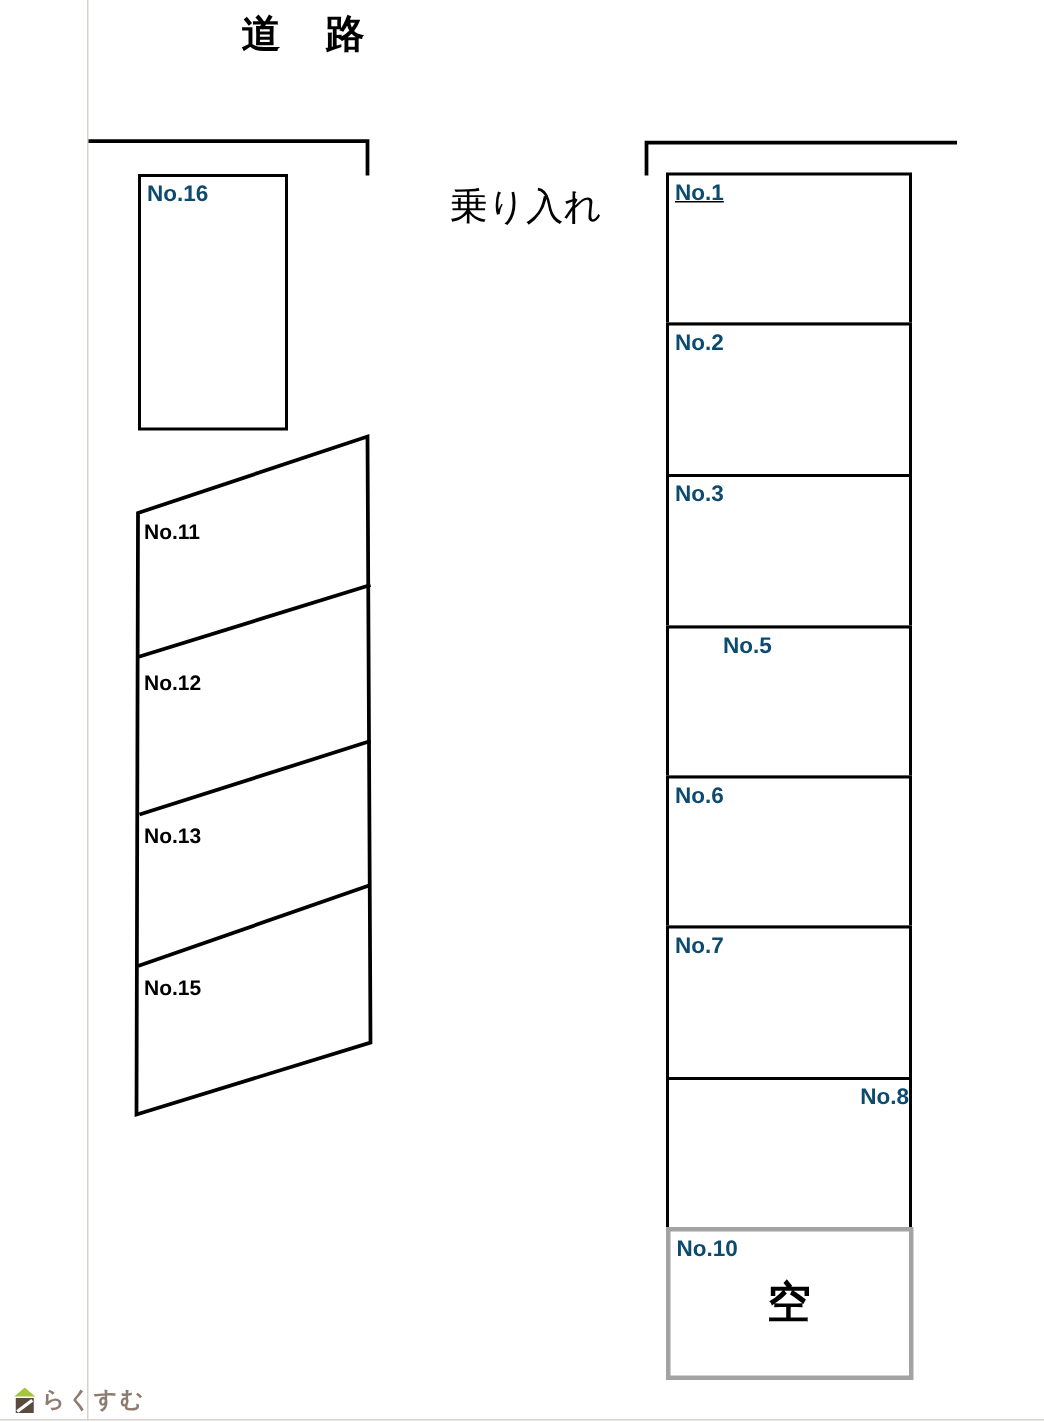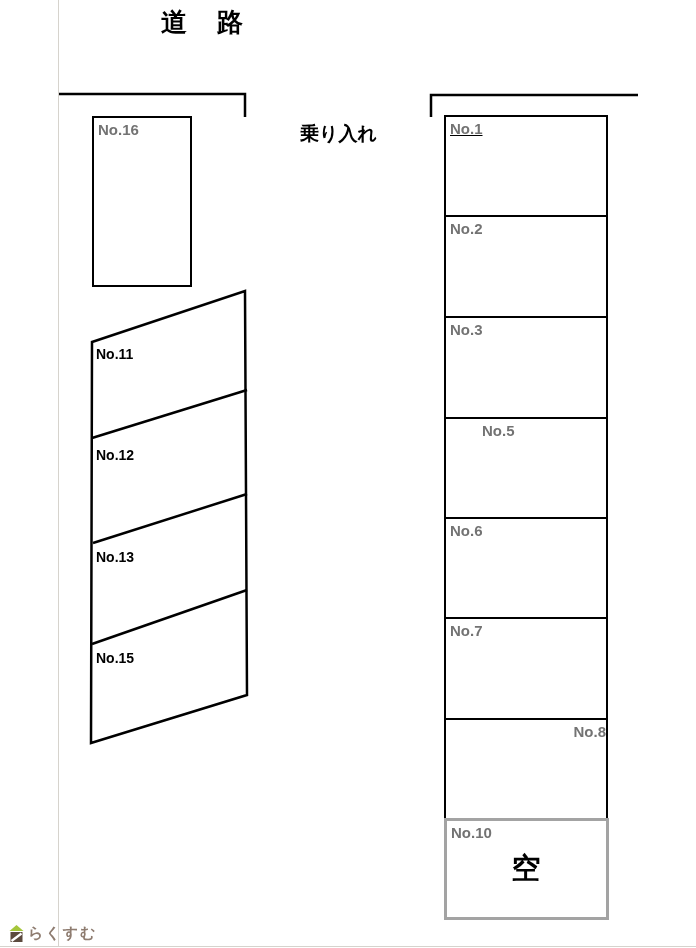--- a/index.html
+++ b/index.html
@@ -20,33 +20,33 @@
     background:#d6d3cd;
   }
   
   .road-label{
     position:absolute;left:161px;top:5px;
     font-size:26px;font-weight:bold;color:#000;
     letter-spacing:2px;white-space:pre;
   }
   .entrance-label{
     position:absolute;left:300px;top:121px;
-    font-size:19px;font-weight:bold;color:#000;white-space:pre;
+    font-size:25px;font-weight:normal;color:#000;white-space:pre;
   }
   
   .linework{position:absolute;left:0;top:0;pointer-events:none;}
   
   .stall{
     position:absolute;
     border:2px solid #000;
     box-sizing:border-box;
     background:#fff;
   }
   .stall-label{
-    font-size:15px;font-weight:bold;color:#737373;
+    font-size:15px;font-weight:bold;color:#0c4a6e;
     padding:2px 0 0 4px;line-height:1.3;
   }
   .stall.vacant{
     border:3px solid #a3a3a3;
   }
   .vacant-mark{
     text-align:center;
     font-size:29px;font-weight:bold;color:#000;
     margin-top:6px;letter-spacing:1px;
   }

